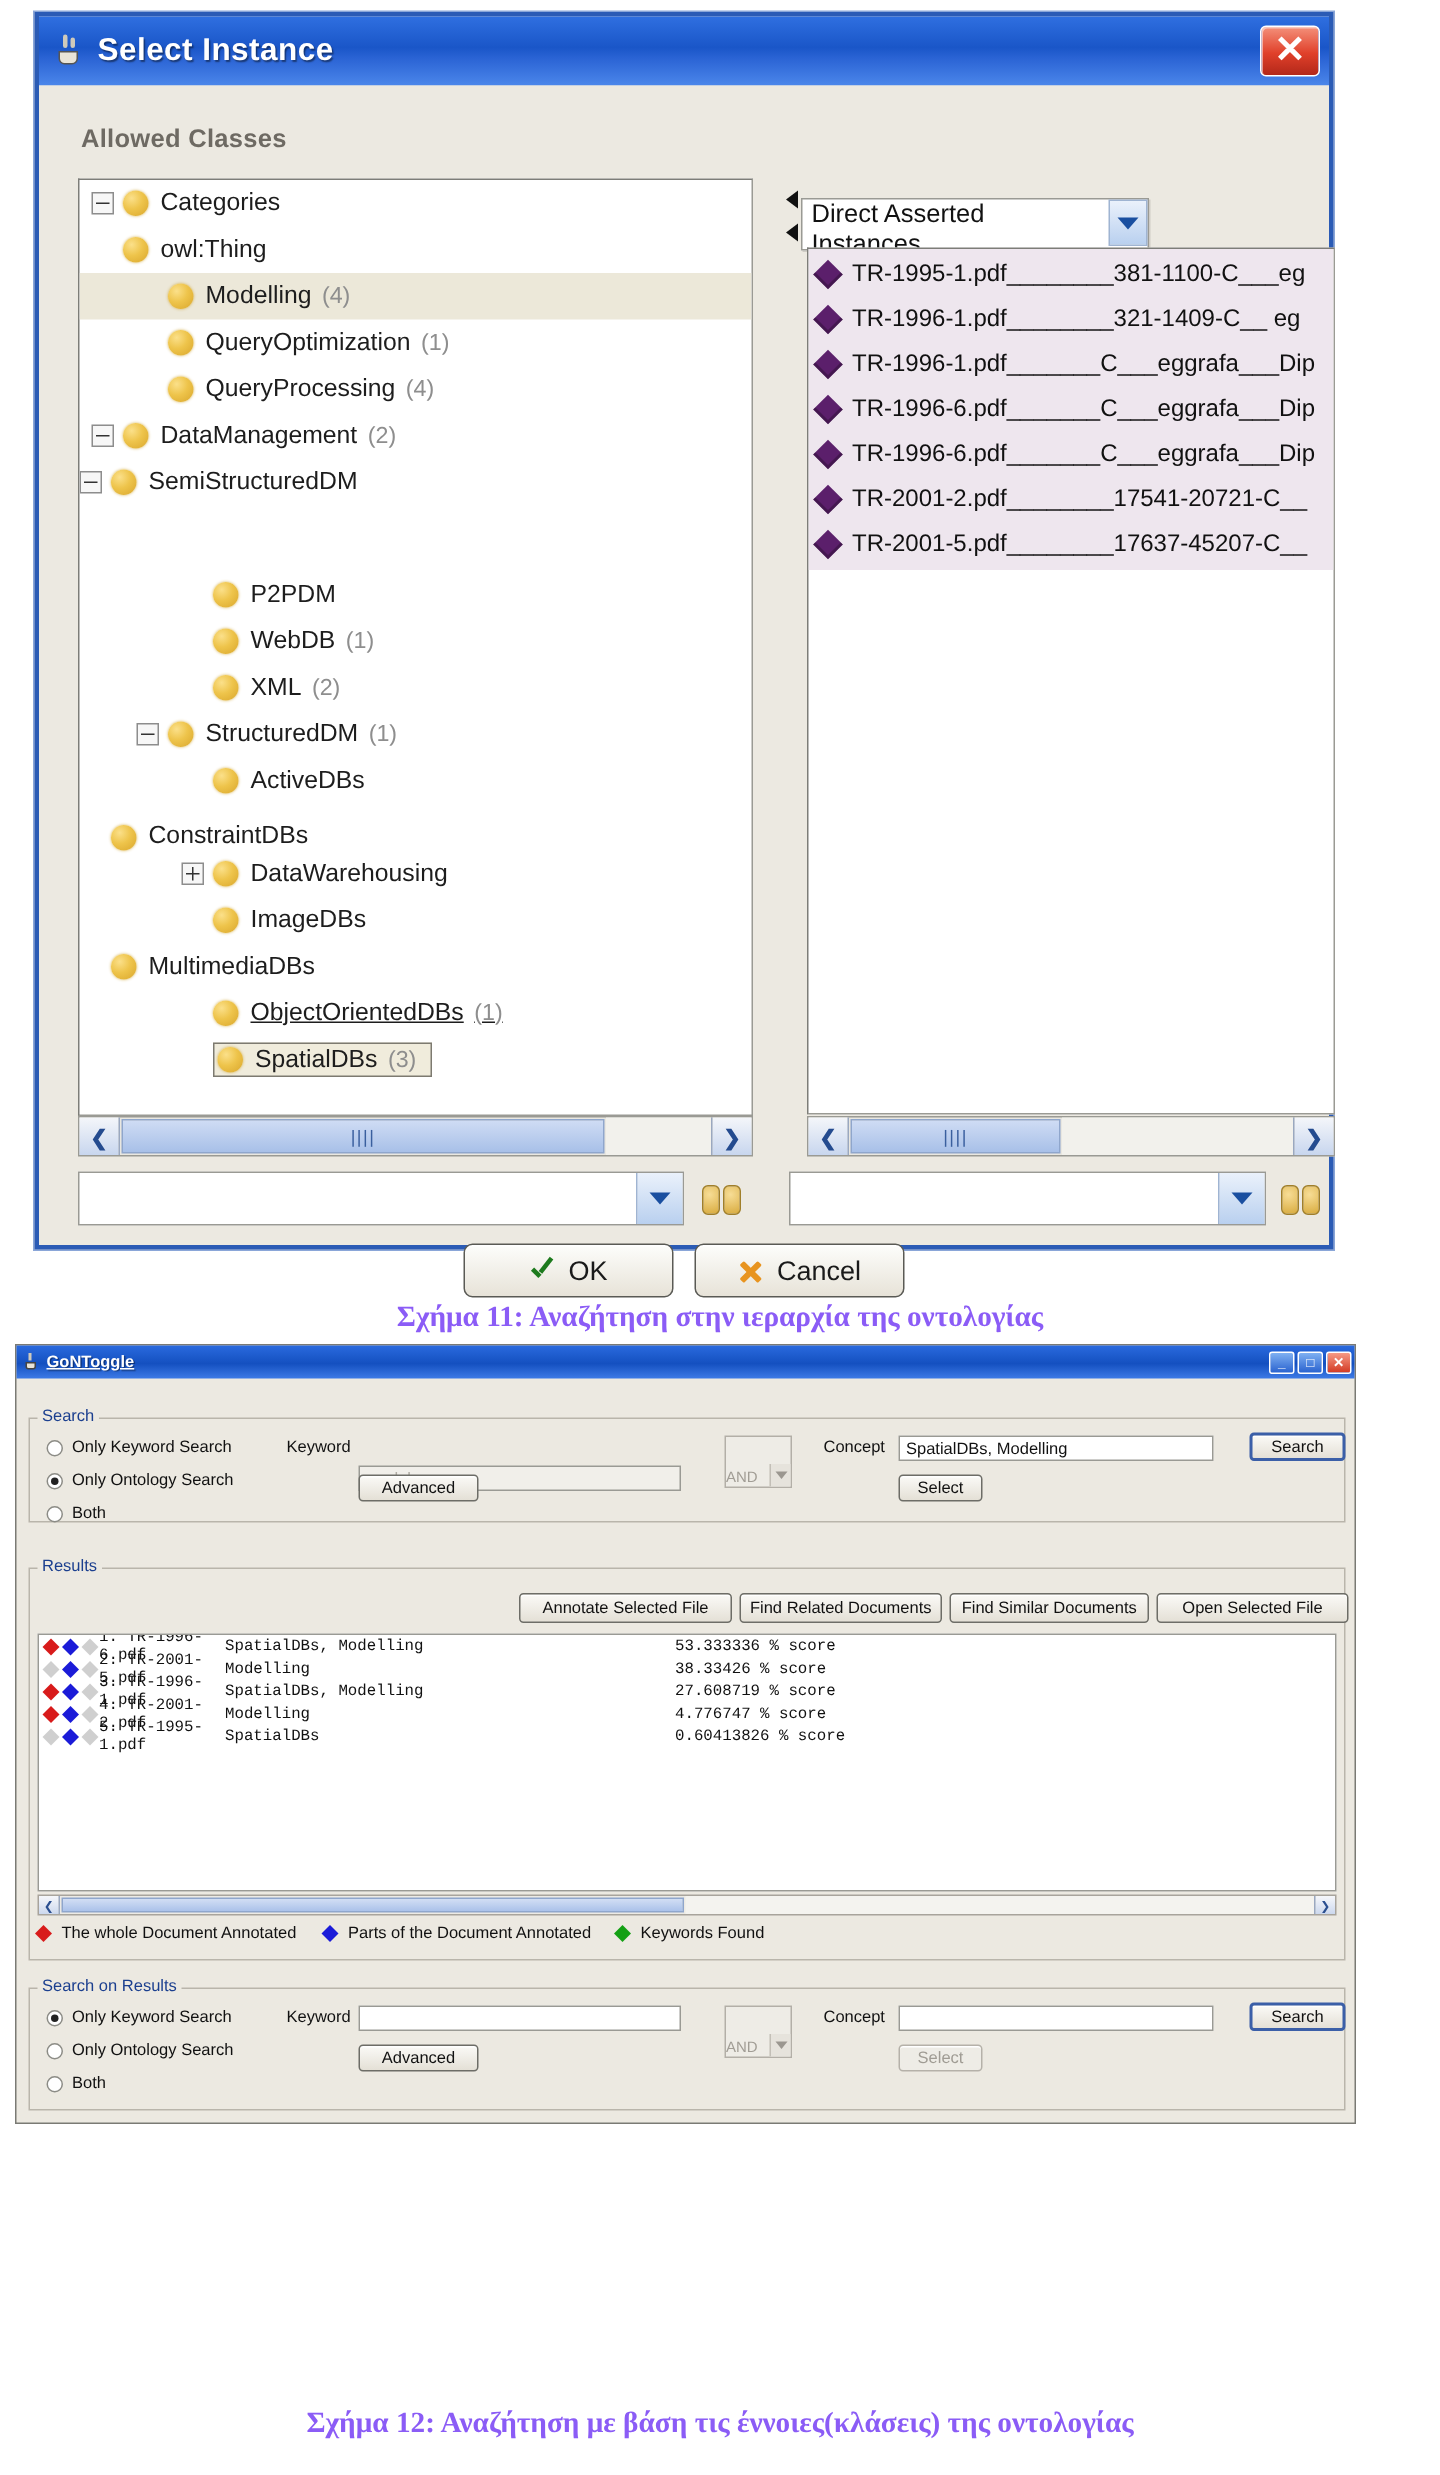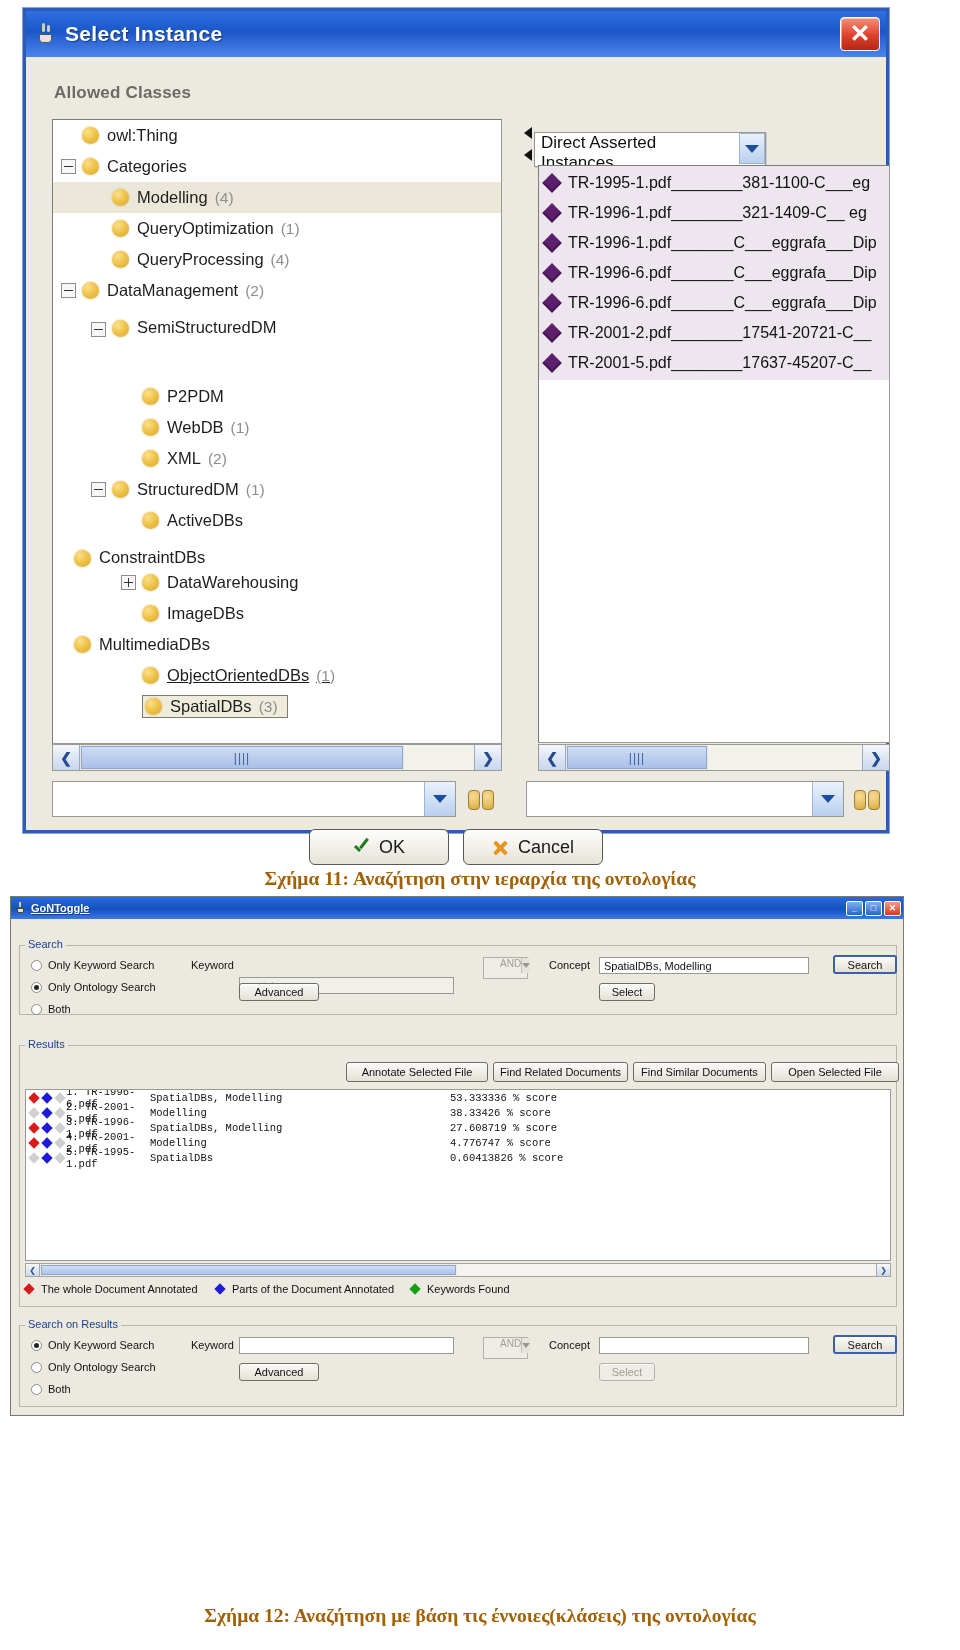--- a/index.html
+++ b/index.html
@@ -138,21 +138,21 @@
   .ok-check { width:17px;height:17px;position:relative;flex:none; }
   .ok-check:before{content:"";position:absolute;left:1px;top:8px;width:7px;height:3px;background:#1d7a1d;transform:rotate(45deg);}
   .ok-check:after{content:"";position:absolute;left:5px;top:3px;width:12px;height:3px;background:#1d7a1d;transform:rotate(-52deg);}
   .x-mark { width:17px;height:17px;position:relative;flex:none; }
   .x-mark:before,.x-mark:after{content:"";position:absolute;left:0;top:7px;width:17px;height:4px;background:#e8941f;border-radius:1px;}
   .x-mark:before{transform:rotate(45deg);} .x-mark:after{transform:rotate(-45deg);}
 
   
   .caption { position:absolute; width:100%; text-align:center;
      font-family:"Liberation Serif", serif; font-size:19.5px; font-weight:bold;
-     color:#a16207; }
+     color:#8b5cf6; }
 
   
   #fig2 { position:absolute; left:10px; top:896px; width:894px; height:520px;
      background:#ece9e1; border:1px solid #7a7a74; }
   .t2bar { height:22px; background:linear-gradient(to bottom,#2a6ade,#1450c0 55%,#3d7ae6);
      display:flex; align-items:center; padding:0 2px 0 4px; }
   .t2-txt { color:#fff; font-size:11px; font-weight:bold; margin-left:5px;
      text-shadow:1px 1px 0 rgba(0,0,0,.35);text-decoration:underline; }
   .t2-icon { width:11px;height:12px;position:relative;flex:none;}
   .t2-icon .c{position:absolute;left:2px;bottom:1px;width:7px;height:5px;background:#e9e4d8;border:1px solid #444;border-radius:0 0 2px 2px;}
@@ -179,22 +179,22 @@
   .txtfield { background:#fff; border:1px solid #9a9a94; height:17px; font-size:11px;
      color:#111; display:flex; align-items:center; padding-left:4px; }
   .txtfield.ph { color:#b0aca4; background:#f1efea;margin-top:20px; }
 
   .btn2 { background:linear-gradient(to bottom,#fbfaf7,#e4e0d6); border:1px solid #6d6d67;
      border-radius:3px; font-size:11px; color:#111; display:flex; align-items:center;
      justify-content:center; box-shadow:inset 0 1px 0 #fff; }
   .btn2.primary { border:2px solid #3b5fa8; }
   .btn2.dim { color:#a09c94; border-color:#b5b1a9; background:#eeece6; }
 
-  .smallcombo { background:#eeece6; border:1px solid #b3afa7; height:22px; font-size:10px;
-     color:#a19d95; display:flex; align-items:flex-start; padding-left:16px; }
+  .smallcombo { background:#eeece6; border:1px solid #b3afa7; height:35px; font-size:10px;
+     color:#a19d95; display:flex; align-items:flex-end; padding-left:0; }
   .smallcombo .ar { margin-left:auto; width:14px; height:15px; background:#e6e3dc;
      border-left:1px solid #c3bfb7; display:flex;align-items:center;justify-content:center;}
   .smallcombo .ar i{width:0;height:0;border-left:4px solid transparent;border-right:4px solid transparent;
      border-top:5px solid #9b9790;display:block;}
 
   #results-list { position:absolute; background:#fff; border:1px solid #9a9a94;
      overflow:hidden; }
   .res-row { display:flex; align-items:center; height:15px;
      font-family:"Liberation Mono", monospace; font-size:10.5px; color:#111; }
   .dot { width:8px;height:8px;transform:rotate(45deg);margin-right:3px;flex:none; }
@@ -229,54 +229,54 @@
     <span class="title-txt">Select Instance</span>
     <span class="win-close">✕</span>
   </div>
 
   <div id="fig1-body">
 
     <div class="f1-label" style="left:28px; top:26px;">Allowed Classes</div>
 
     <div class="panel" id="tree-panel">
         <div class="tree-row" style="padding-left: 8px;">
+          <span class="toggle "></span>
+          <span class="tnode"></span>
+          <span>Categories</span>
+        </div>
+        <div class="tree-row" style="padding-left: 8px;">
           <span style="width:21px;flex:none;display:inline-block"></span>
           <span class="tnode"></span>
           <span>owl:Thing</span>
+        </div>
+        <div class="tree-row sel" style="padding-left: 38px;">
+          <span style="width:21px;flex:none;display:inline-block"></span>
+          <span class="tnode"></span>
+          <span>Modelling</span>
+          <span class="tcount">(4)</span>
+        </div>
+        <div class="tree-row" style="padding-left: 38px;">
+          <span style="width:21px;flex:none;display:inline-block"></span>
+          <span class="tnode"></span>
+          <span>QueryOptimization</span>
+          <span class="tcount">(1)</span>
+        </div>
+        <div class="tree-row" style="padding-left: 38px;">
+          <span style="width:21px;flex:none;display:inline-block"></span>
+          <span class="tnode"></span>
+          <span>QueryProcessing</span>
+          <span class="tcount">(4)</span>
         </div>
         <div class="tree-row" style="padding-left: 8px;">
           <span class="toggle "></span>
           <span class="tnode"></span>
-          <span>Categories</span>
-        </div>
-        <div class="tree-row sel" style="padding-left: 38px;">
-          <span style="width:21px;flex:none;display:inline-block"></span>
-          <span class="tnode"></span>
-          <span>Modelling</span>
-          <span class="tcount">(4)</span>
-        </div>
-        <div class="tree-row" style="padding-left: 38px;">
-          <span style="width:21px;flex:none;display:inline-block"></span>
-          <span class="tnode"></span>
-          <span>QueryOptimization</span>
-          <span class="tcount">(1)</span>
-        </div>
-        <div class="tree-row" style="padding-left: 38px;">
-          <span style="width:21px;flex:none;display:inline-block"></span>
-          <span class="tnode"></span>
-          <span>QueryProcessing</span>
-          <span class="tcount">(4)</span>
-        </div>
-        <div class="tree-row" style="padding-left: 8px;">
-          <span class="toggle "></span>
-          <span class="tnode"></span>
           <span>DataManagement</span>
           <span class="tcount">(2)</span>
         </div>
-        <div class="tree-row" style="padding-left: 38px; align-items: flex-end;">
+        <div class="tree-row" style="">
           <span class="toggle "></span>
           <span class="tnode"></span>
           <span>SemiStructuredDM</span>
         </div>
         <div class="tree-row" style="padding-left: 68px; margin-top: 44px;">
           <span style="width:21px;flex:none;display:inline-block"></span>
           <span class="tnode"></span>
           <span>P2PDM</span>
         </div>
         <div class="tree-row" style="padding-left: 68px;">

